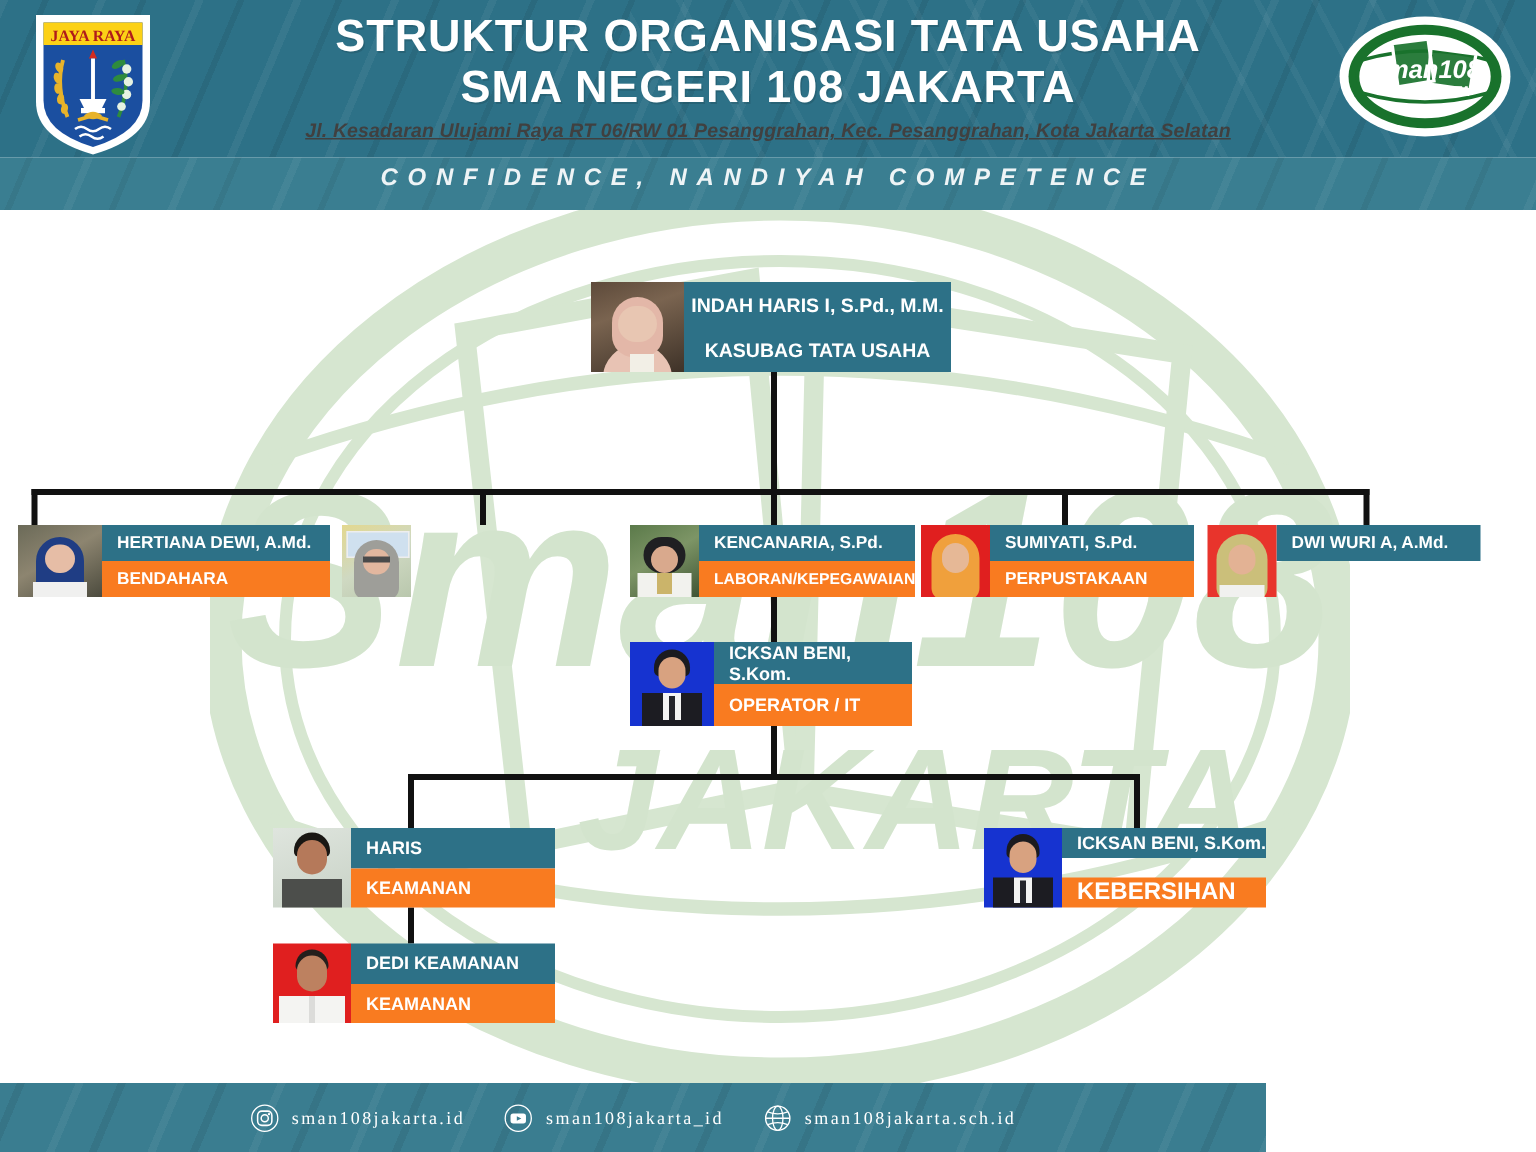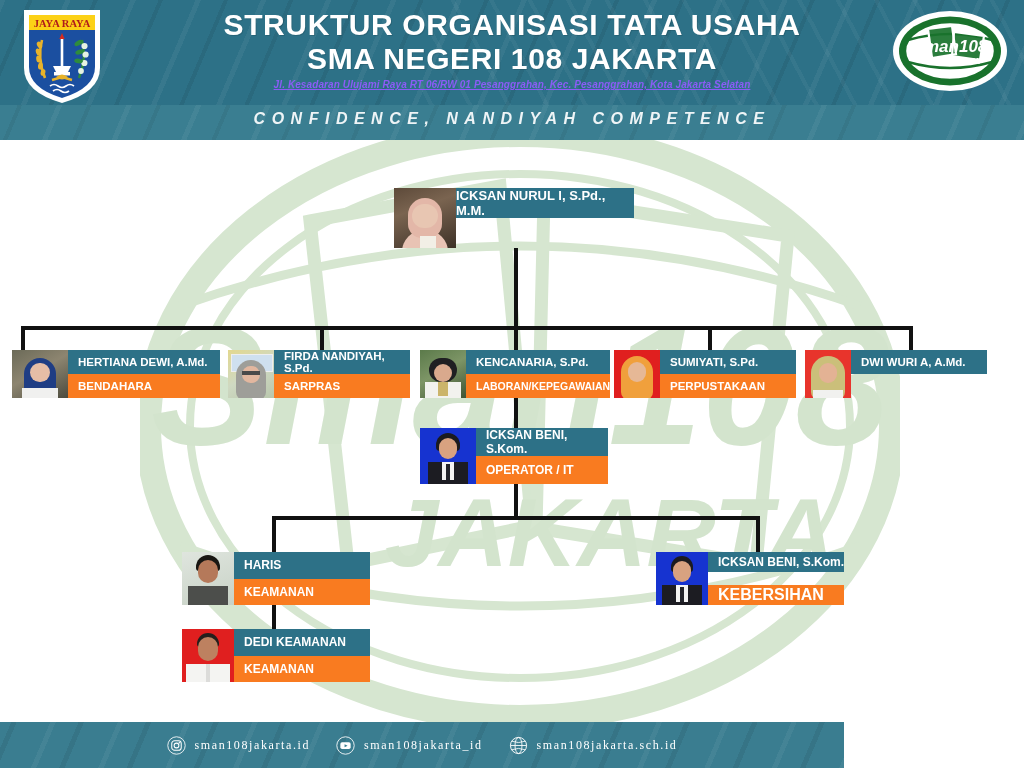--- a/index.html
+++ b/index.html
@@ -52,21 +52,21 @@
   }
 
   #title-wrap{
     position:absolute;left:150px;top:8px;width:724px;text-align:center;z-index:5;
   }
   #title-l1,#title-l2{
     color:#ffffff;font-weight:bold;font-size:30px;letter-spacing:0.6px;
     line-height:34px;text-shadow:1px 1px 0 rgba(0,0,0,0.12);
   }
   #address{
-    margin-top:3px;color:#8b5cf6;font-size:10px;font-style:italic;
+    margin-top:3px;color:#404040;font-size:13px;font-style:italic;
     font-weight:bold;text-decoration:underline;letter-spacing:0.1px;
   }
 
   
   #jkt-logo{position:absolute;left:20px;top:6px;width:84px;height:100px;z-index:7;}
   
   #sman-logo{position:absolute;left:892px;top:10px;width:116px;height:82px;z-index:7;}
 
   
   #canvas{
@@ -231,21 +231,22 @@
   <div class="conn" style="left:272px;top:465px;width:4px;height:24px;"></div>
 
   <div class="node teal-role" style="left:394px;top:48px;width:240px;height:60px;">
     <div class="photo" style="width:62px;height:60px;background:linear-gradient(160deg,#5d4a3a 0%,#7a6450 35%,#3e3228 100%);position:relative;overflow:hidden;">
       <div style="position:absolute;left:8px;top:42px;width:46px;height:22px;border-radius:22px 22px 0 0;background:#e8c3b4;"></div>
       <div style="position:absolute;left:14px;top:10px;width:34px;height:40px;border-radius:17px 17px 14px 14px;background:#e3b7a8;"></div>
       <div style="position:absolute;left:18px;top:16px;width:26px;height:24px;border-radius:13px;background:#e8c6b2;"></div>
       <div style="position:absolute;left:26px;top:48px;width:16px;height:12px;background:#f2efe6;"></div>
     </div>
     <div class="txt">
-      <div class="nm" style="height:30px;font-size:13px;">ICKSAN NURUL I, S.Pd., M.M.</div>
+      <div class="nm" style="height:30px;font-size:13px;">INDAH HARIS I, S.Pd., M.M.</div>
+      <div class="ro" style="height:30px;font-size:13px;">KASUBAG TATA USAHA</div>
     </div>
   </div>
 
   <div class="node" style="left:12px;top:210px;width:208px;height:48px;">
     <div class="photo" style="width:56px;height:48px;background:linear-gradient(150deg,#6b6a58 0%,#8d8570 45%,#4c4b3e 100%);position:relative;overflow:hidden;">
       <div style="position:absolute;left:12px;top:8px;width:32px;height:40px;border-radius:16px 16px 10px 10px;background:#1f3d84;"></div>
       <div style="position:absolute;left:18px;top:13px;width:20px;height:19px;border-radius:10px;background:#e6bda6;"></div>
       <div style="position:absolute;left:10px;top:38px;width:36px;height:12px;background:#f0f0ef;"></div>
     </div>
     <div class="txt">
@@ -253,24 +254,20 @@
       <div class="ro" style="height:24px;font-size:11.5px;">BENDAHARA</div>
     </div>
   </div>
 
   <div class="node" style="left:228px;top:210px;width:182px;height:48px;">
     <div class="photo" style="width:46px;height:48px;background:linear-gradient(150deg,#e3d88f 0%,#cfd9c2 50%,#b9c7ad 100%);position:relative;overflow:hidden;">
       <div style="position:absolute;left:3px;top:4px;width:40px;height:16px;background:#cfe0ef;border:1px solid #eee;"></div>
       <div style="position:absolute;left:8px;top:10px;width:30px;height:40px;border-radius:15px 15px 8px 8px;background:#9e9e99;"></div>
       <div style="position:absolute;left:14px;top:16px;width:18px;height:17px;border-radius:9px;background:#e2b79f;"></div>
       <div style="position:absolute;left:14px;top:21px;width:18px;height:4px;background:#4a4a4a;"></div>
-    </div>
-    <div class="txt">
-      <div class="nm" style="height:24px;font-size:11.5px;">FIRDA NANDIYAH, S.Pd.</div>
-      <div class="ro" style="height:24px;font-size:11.5px;">SARPRAS</div>
     </div>
   </div>
 
   <div class="node" style="left:420px;top:210px;width:182px;height:48px;text-align:center;">
     <div class="photo" style="width:46px;height:48px;background:linear-gradient(150deg,#5b7a4a 0%,#7d9566 45%,#3f5434 100%);position:relative;overflow:hidden;">
       <div style="position:absolute;left:9px;top:8px;width:28px;height:24px;border-radius:13px;background:#1f1f22;"></div>
       <div style="position:absolute;left:14px;top:14px;width:18px;height:18px;border-radius:9px;background:#d9a98d;"></div>
       <div style="position:absolute;left:5px;top:32px;width:36px;height:18px;background:#f2f2ee;"></div>
       <div style="position:absolute;left:18px;top:32px;width:10px;height:14px;background:#cbb46a;"></div>
     </div>

